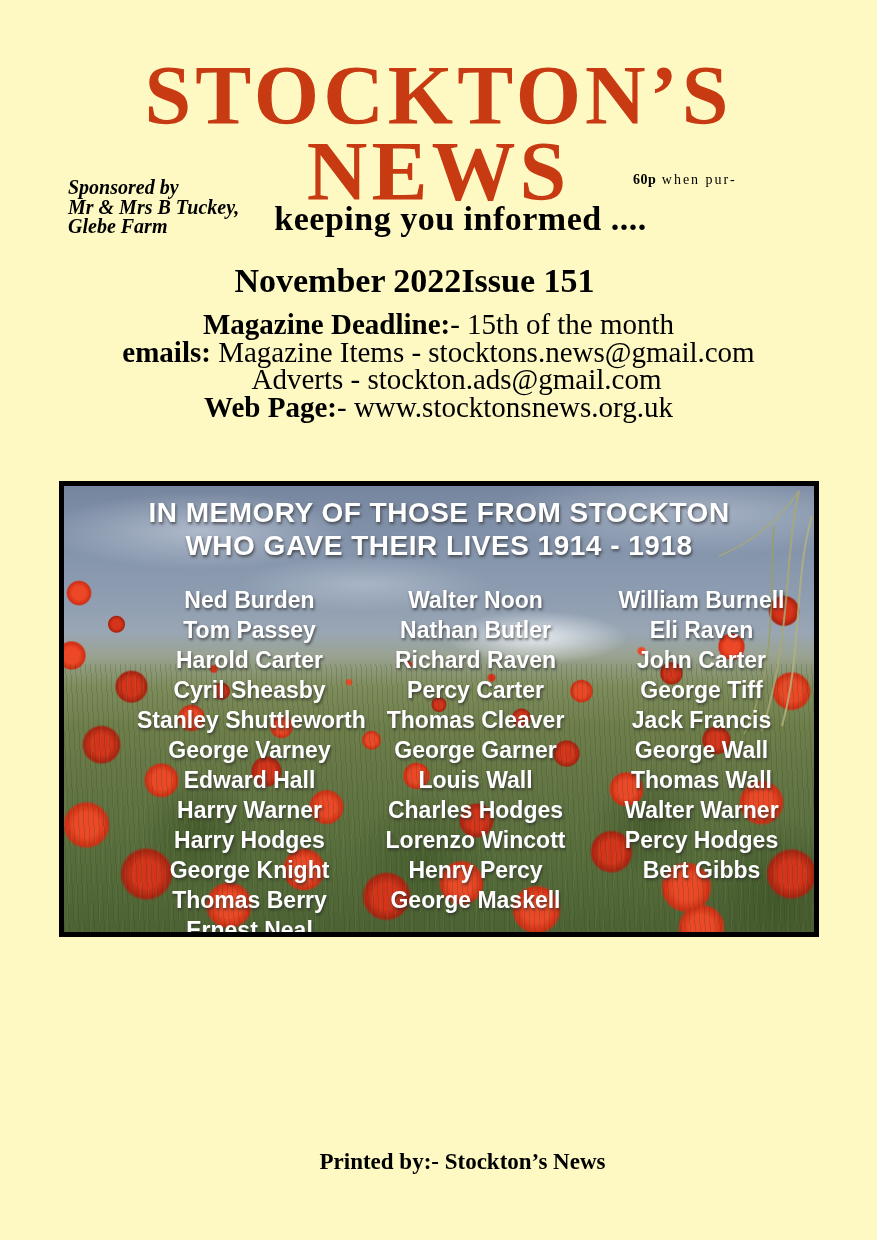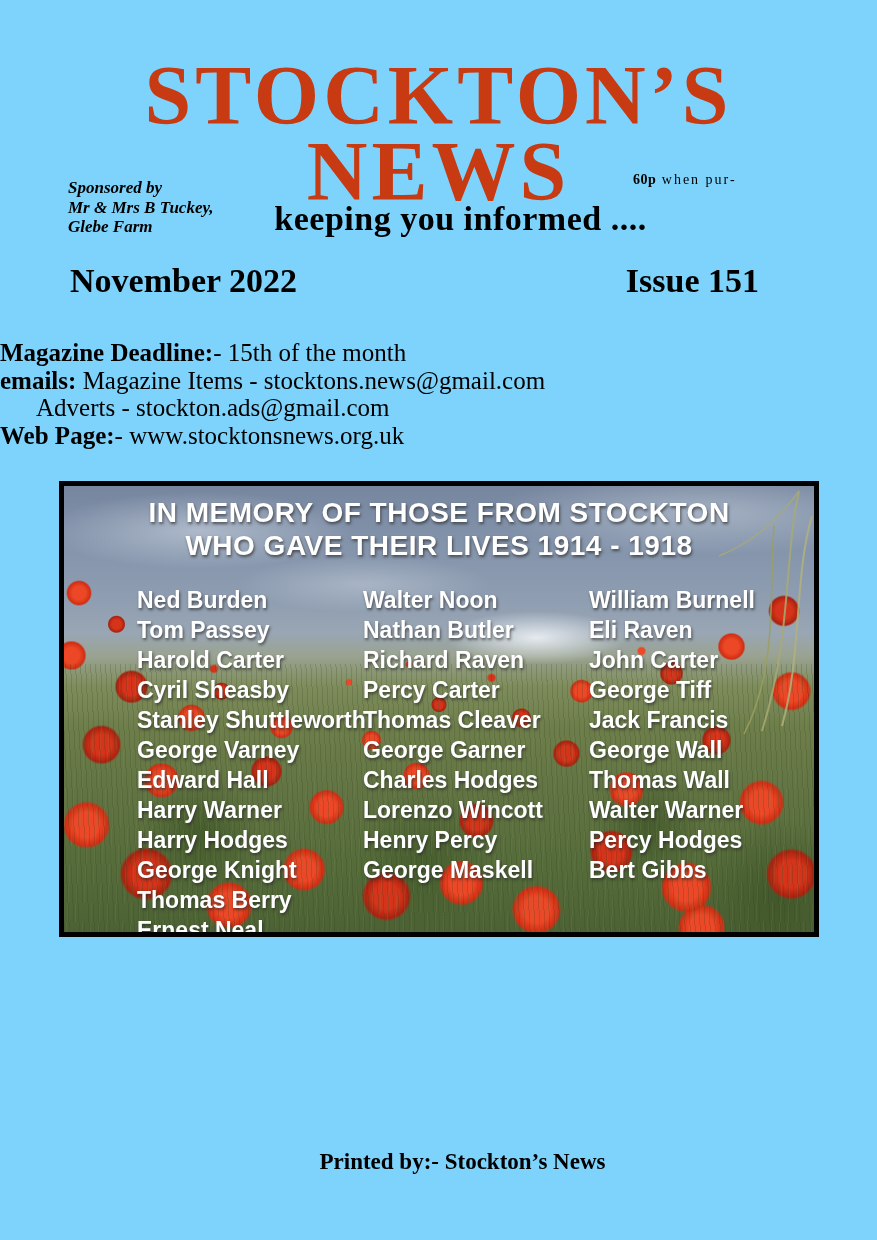--- a/index.html
+++ b/index.html
@@ -1,45 +1,45 @@
 <!DOCTYPE html>
 <html><head>
 <meta charset="utf-8">
 <style>
   html,body{margin:0;padding:0;background:#ffffff;}
   .page{
-    position:relative;width:877px;height:1240px;background:#7dd3fc;overflow:hidden;
+    position:relative;width:877px;height:1240px;background:#fef9c3;overflow:hidden;
     font-family:"Liberation Serif", serif;color:#000;
   }
   
   .masthead-title{
     position:absolute;top:58px;left:0;width:100%;text-align:center;
     color:#c83a12;font-weight:bold;font-size:84px;line-height:76px;
     letter-spacing:4px;white-space:nowrap;
   }
   .sponsor{
-    position:absolute;left:68px;top:178px;font-size:17px;font-weight:bold;
+    position:absolute;left:68px;top:178px;font-size:20px;font-weight:bold;
     font-style:italic;line-height:19.5px;
   }
   .price{position:absolute;left:633px;top:172px;font-size:14px;white-space:nowrap;}
   .price b{letter-spacing:0.5px;}
   .price .price-rest{letter-spacing:2px;}
   .tagline{
     position:absolute;top:200px;left:22px;width:877px;text-align:center;
     font-size:34px;font-weight:bold;letter-spacing:0.5px;
   }
   
   .dateline{
     position:absolute;top:262px;left:70px;right:118px;display:flex;
-    justify-content:space-between;font-size:34px;font-weight:bold;
+    justify-content:center;font-size:34px;font-weight:bold;
   }
   
   .info{
-    position:absolute;top:311px;left:0;width:877px;
-    font-size:25px;line-height:27.5px;margin-top:28px;
+    position:absolute;top:311px;left:0;width:877px;text-align:center;
+    font-size:29px;line-height:27.5px;
   }
   .info-line-indent{padding-left:36px;}
   
   .photo{
     position:absolute;left:59px;top:481px;width:760px;height:456px;
     box-sizing:border-box;border:5px solid #000;overflow:hidden;
     background:linear-gradient(180deg,
       #76869f 0%, #8494ab 14%, #8f9eb1 26%, #99a6b4 33%,
       #9aa392 38%, #7e8c5c 45%, #6e7e4b 54%, #617343 70%,
       #556b3a 86%, #4c6234 100%);
@@ -109,21 +109,21 @@
       repeating-linear-gradient(93deg, rgba(125,145,85,.16) 0 1px, rgba(0,0,0,0) 1px 8px);
   }
   .stems-svg{position:absolute;top:0;right:0;opacity:.85;}
   .photo-heading{
     position:absolute;top:10px;left:0;width:100%;text-align:center;
     font-weight:bold;font-size:28px;line-height:33px;letter-spacing:0.5px;
     text-shadow:1px 2px 3px rgba(40,40,40,.7);
   }
   .names{position:absolute;top:99px;left:0;width:100%;}
   .names .col{position:absolute;top:0;width:225px;font-weight:bold;font-size:23px;line-height:30px;
-    text-shadow:1px 2px 3px rgba(40,40,40,.7);white-space:nowrap;}
+    text-shadow:1px 2px 3px rgba(40,40,40,.7);white-space:nowrap;text-align:center;}
   .col1{left:73px;} .col2{left:299px;} .col3{left:525px;}
   .quote{
     position:absolute;top:497px;left:8px;width:100%;text-align:left;
     font-weight:bold;font-style:italic;font-size:27px;
     text-shadow:1px 2px 3px rgba(40,40,40,.7);
   }
   
   .footer{
     position:absolute;top:1149px;left:0;width:877px;text-align:center;
     font-size:23px;font-weight:bold;padding-left:24px;
@@ -189,20 +189,21 @@
           <div class="name">Thomas Berry</div>
           <div class="name">Ernest Neal</div>
         </div>
       <div class="col col2">
           <div class="name">Walter Noon</div>
           <div class="name">Nathan Butler</div>
           <div class="name">Richard Raven</div>
           <div class="name">Percy Carter</div>
           <div class="name">Thomas Cleaver</div>
           <div class="name">George Garner</div>
+          <div class="name">Louis Wall</div>
           <div class="name">Charles Hodges</div>
           <div class="name">Lorenzo Wincott</div>
           <div class="name">Henry Percy</div>
           <div class="name">George Maskell</div>
         </div>
       <div class="col col3">
           <div class="name">William Burnell</div>
           <div class="name">Eli Raven</div>
           <div class="name">John Carter</div>
           <div class="name">George Tiff</div>

